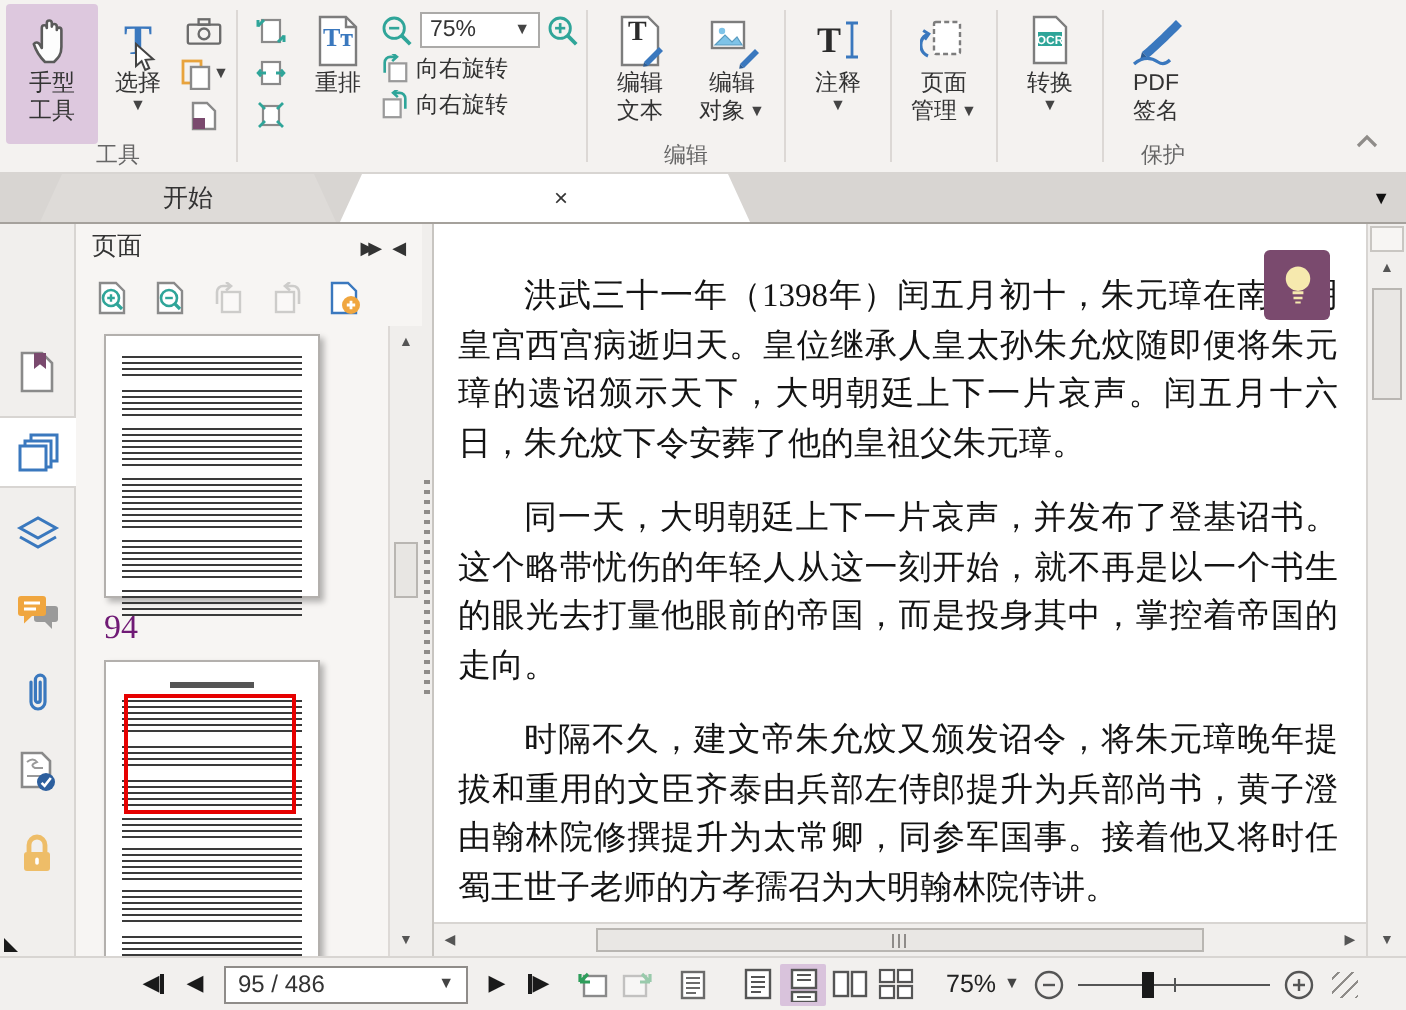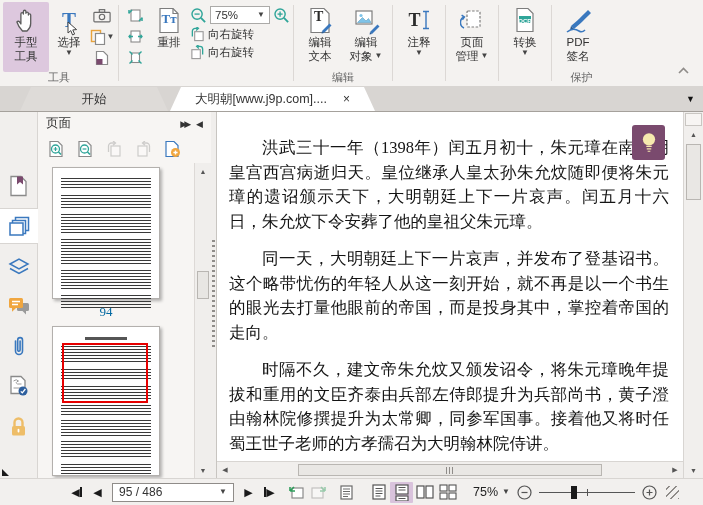--- a/index.html
+++ b/index.html
@@ -46,21 +46,21 @@
   .panel-header { height:23px; display:flex; align-items:center; padding:0 8px; font-size:12.5px; color:#333; flex:none; }
   .ph-icons { margin-left:auto; display:flex; gap:8px; align-items:center; font-size:9px; color:#333; }
   .panel-tools { height:28px; display:flex; align-items:center; gap:9px; padding:0 8px; flex:none; }
   .ptool { width:20px; height:20px; display:flex; align-items:center; justify-content:center; }
   .ptool.disabled { opacity:.38; }
   .thumbzone { flex:1; display:flex; overflow:hidden; }
   .thumblist { flex:1; overflow:hidden; position:relative; }
   .thumb { width:108px; height:132px; background:#fff; border:1px solid #b3b0ad; box-shadow:2px 2px 3px rgba(0,0,0,.28); margin:4px 0 0 14px; position:relative; padding:10px 8px 8px; }
   .tline { background:repeating-linear-gradient(to bottom,#3a3a3a 0 1px, transparent 1px 3px); margin-bottom:5px; }
   .thead { height:3px; background:#555; width:46%; margin:0 auto 6px; }
-  .thumb-label { width:108px; margin-left:14px; text-align:center; font-family:"Liberation Serif",serif; font-size:13px; color:#0369a1; padding:5px 0 2px; }
+  .thumb-label { width:108px; margin-left:14px; font-family:"Liberation Serif",serif; font-size:17px; color:#701a75; padding:5px 0 2px; }
   .viewport-rect { position:absolute; left:9px; top:16px; right:11px; height:60px; border:2px solid #e60000; }
   .pscroll { width:17px; background:#f0eeec; border-left:1px solid #ddd9d6; display:flex; flex-direction:column; flex:none; }
   .pscroll .arrow, .vscroll .arrow, .hscroll .arrow { display:flex; align-items:center; justify-content:center; font-size:7px; color:#555; }
   .pscroll .arrow { height:16px; }
   .pscroll .track { flex:1; position:relative; }
   .pscroll .pthumb { position:absolute; top:92px; left:2px; right:2px; height:28px; background:#e8e6e3; border:1px solid #b9b6b2; }
 
   
   .splitter { width:6px; background:#f0eeec; border-right:1px solid #c8c5c1; display:flex; align-items:center; justify-content:center; flex:none; }
   .grip-dots { width:3px; height:110px; background:repeating-linear-gradient(to bottom,#8f8c89 0 2px, transparent 2px 5px); }
@@ -344,21 +344,20 @@
           <path d="M1 6 L5.5 1.5 L10 6" fill="none" stroke="#8f8c89" stroke-width="1.6"></path>
         </svg>
     </div>
   </div>
 
   <div class="tabbar">
     <div class="tab">
       <span>开始</span>
     </div>
     <div class="tab active">
-      <span>大明朝[www.j9p.com]....</span>
       <span class="close">×</span>
     </div>
     <div class="tabmenu">▼</div>
   </div>
 
   <div class="main">
 
     <div class="iconstrip">
       <div class="stripbtn">
         <svg width="19" height="22" viewBox="0 0 19 22">

